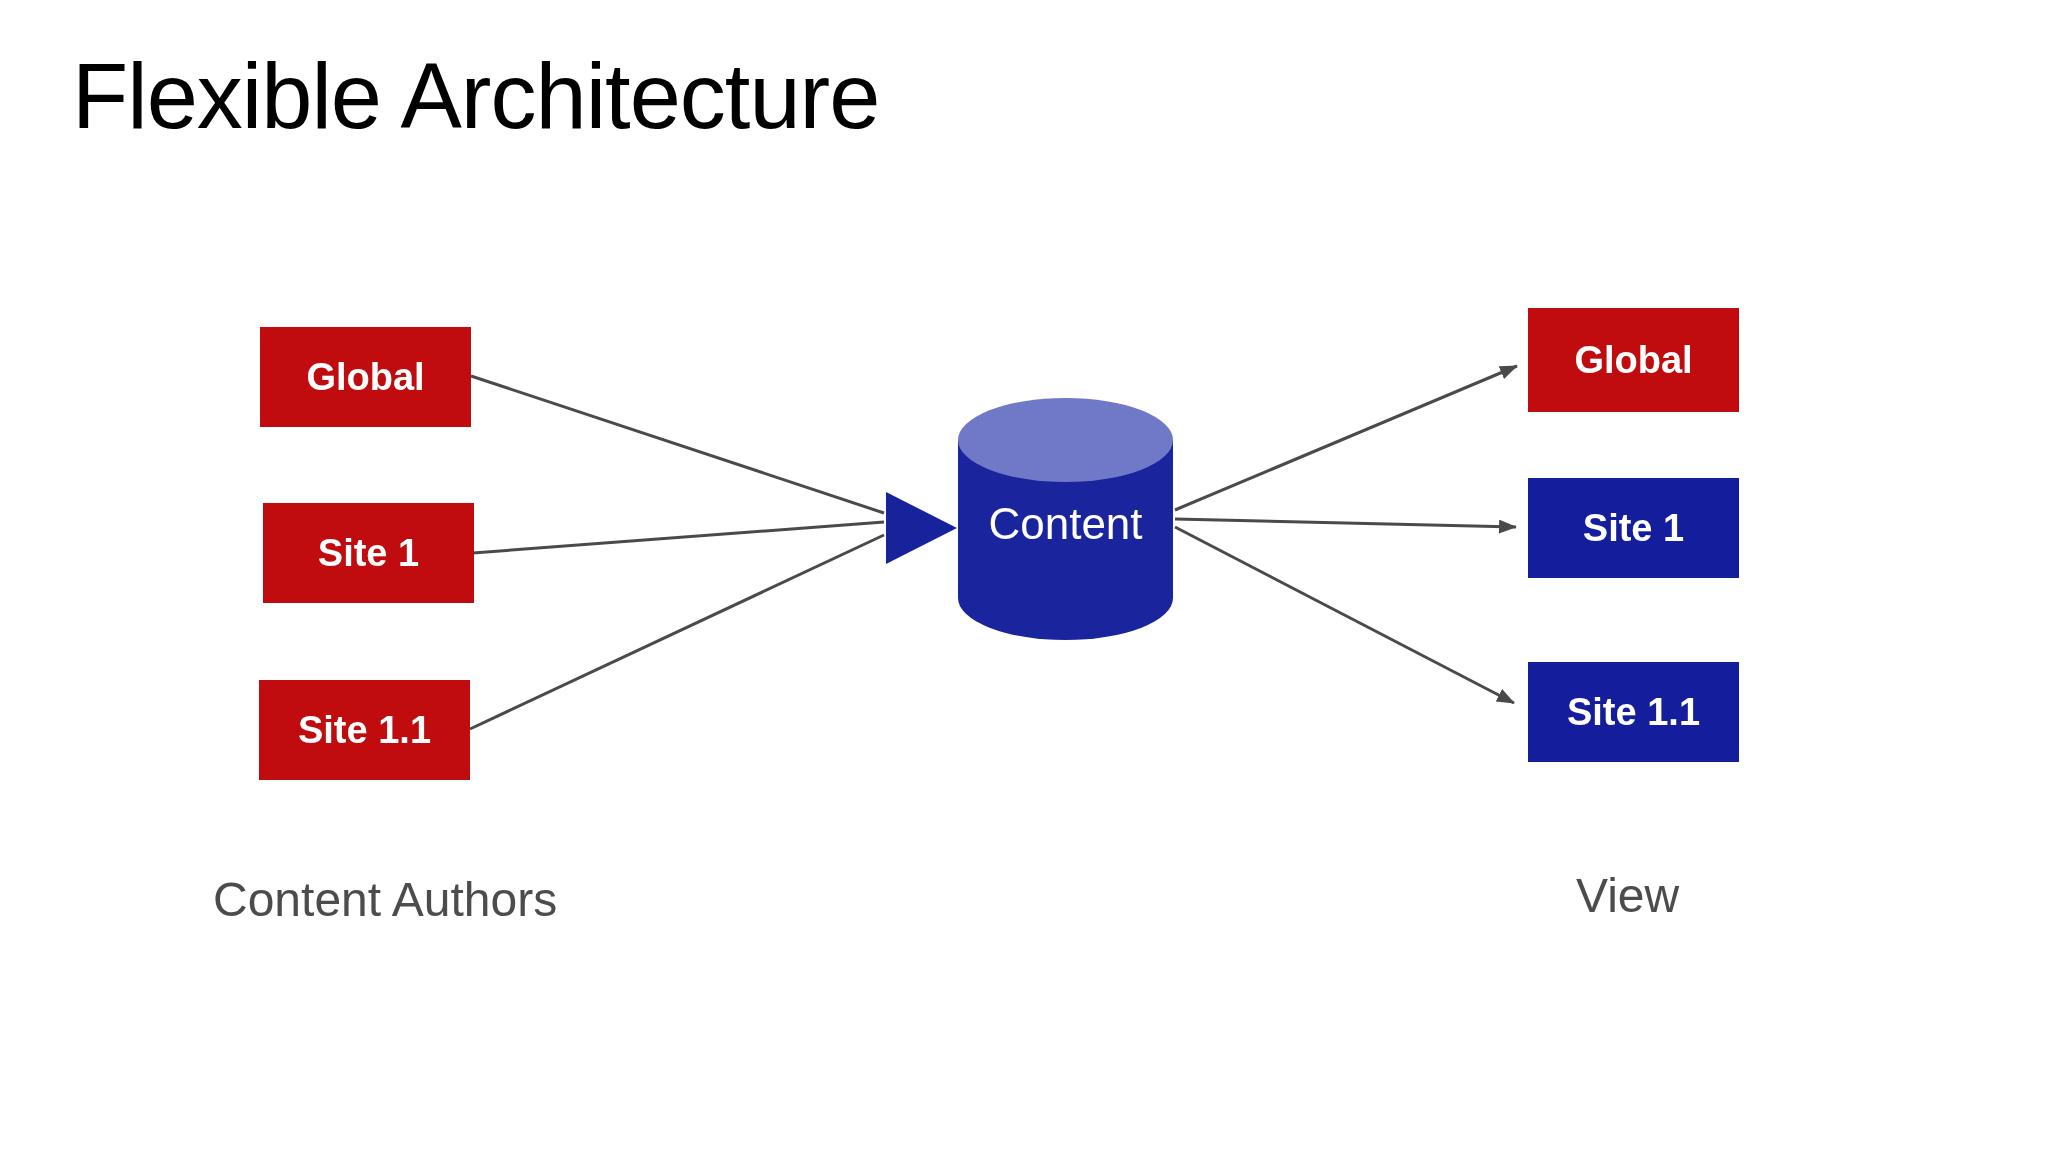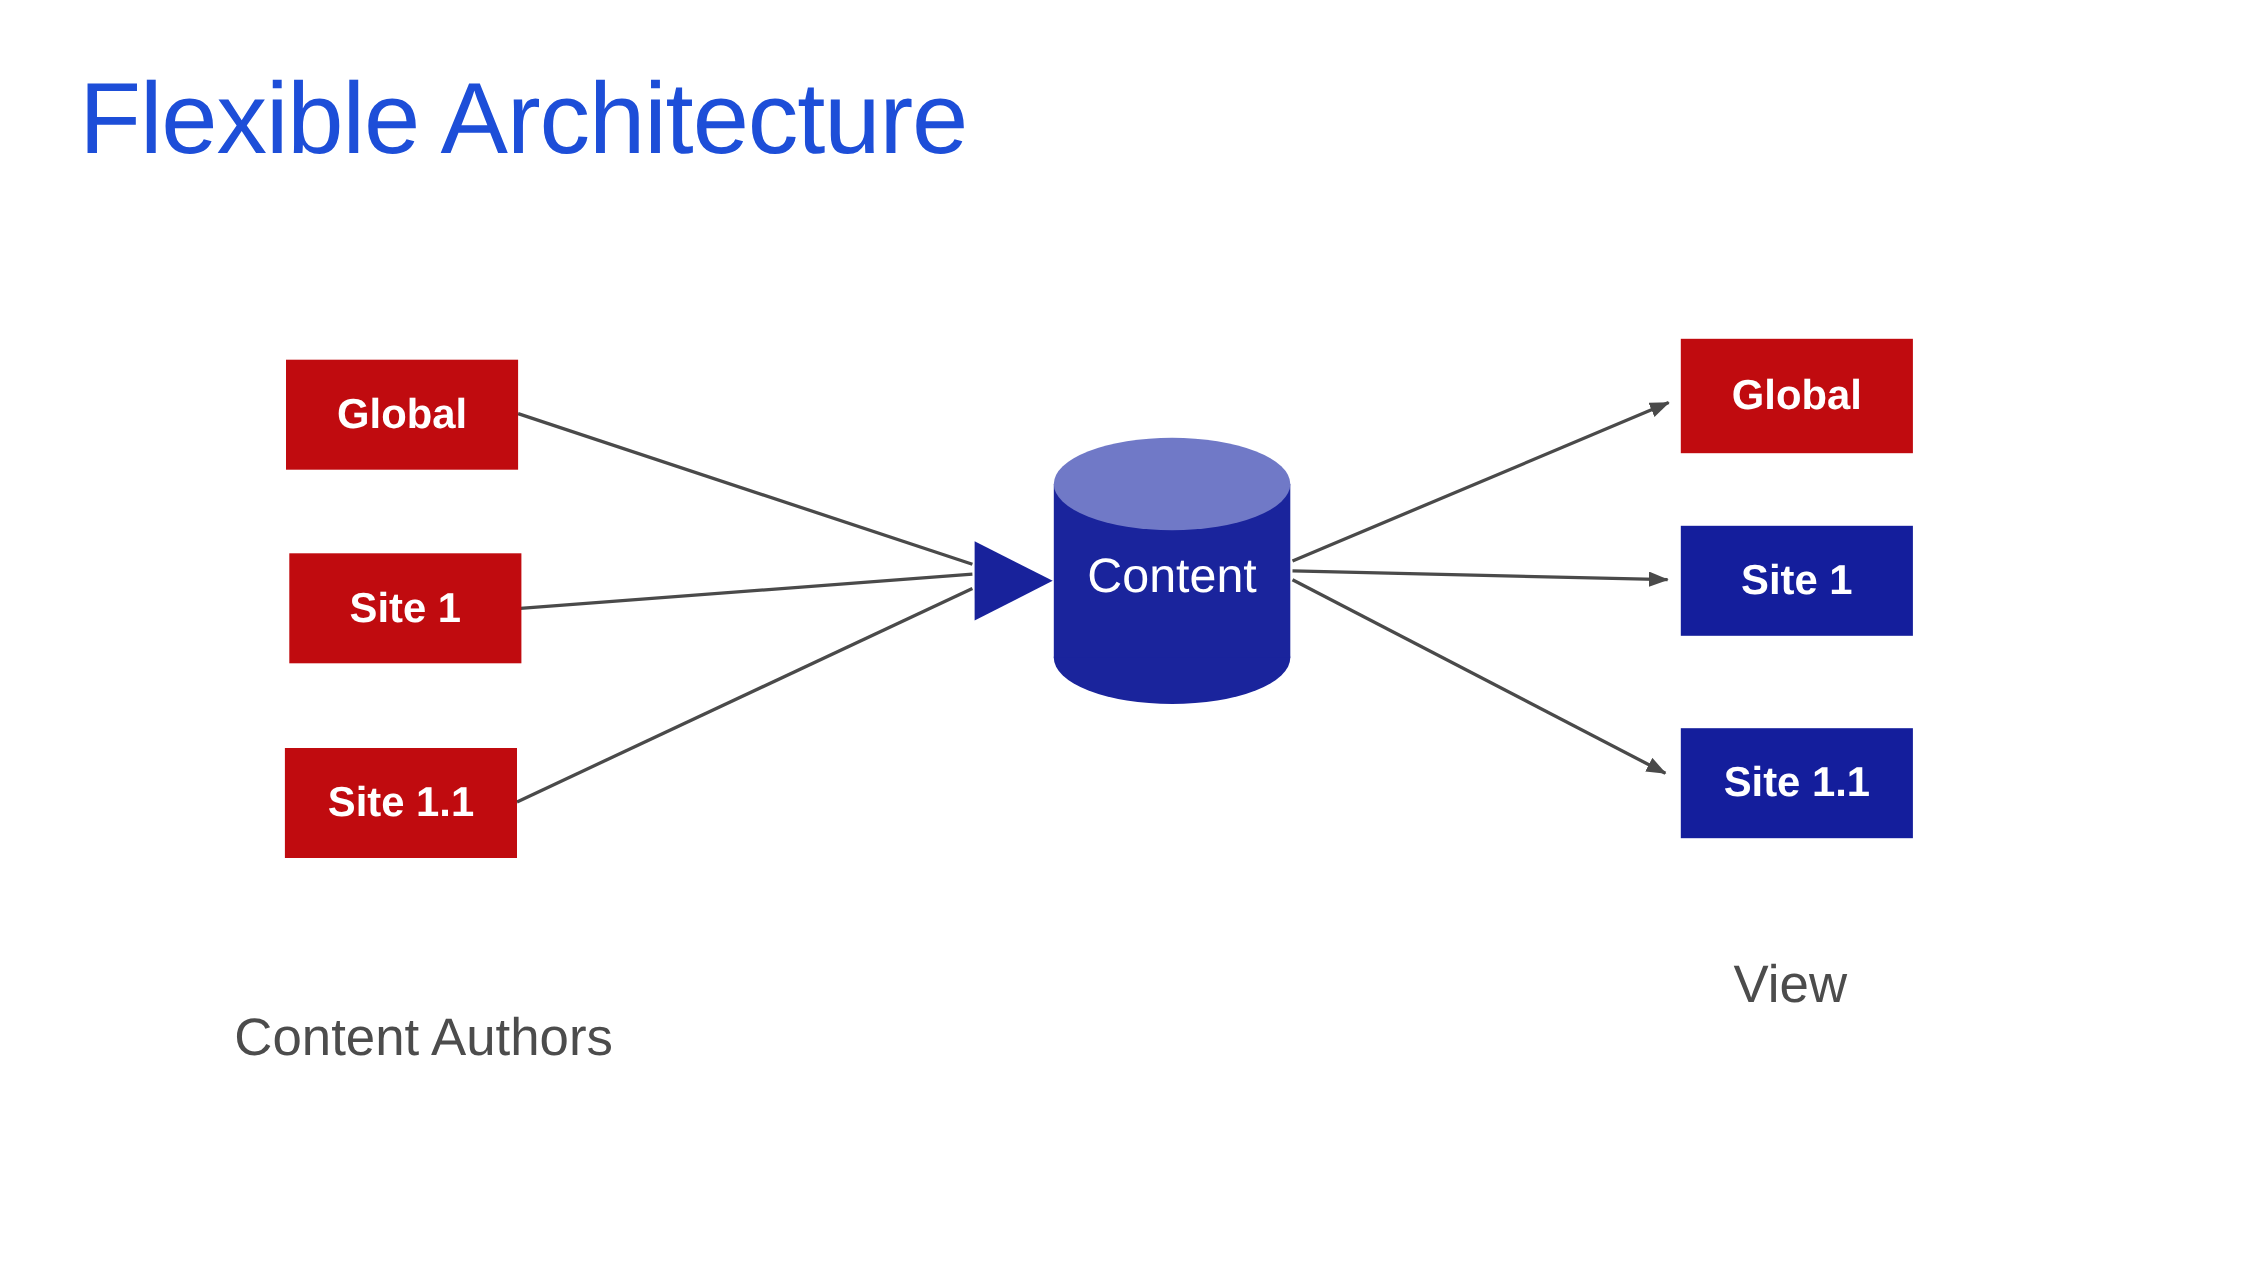--- a/index.html
+++ b/index.html
@@ -11,25 +11,25 @@
   .slide {
     position: relative;
     width: 2048px;
     height: 1152px;
     background: #ffffff;
     overflow: hidden;
   }
   .slide-title {
     position: absolute;
     left: 72px;
-    top: 56px;
+    top: 44px;
     font-size: 92px;
     font-weight: 300;
     letter-spacing: -1px;
-    color: #1d4ed8;
+    color: #000000;
     white-space: nowrap;
   }
   .diagram-svg {
     position: absolute;
     left: 0;
     top: 0;
     width: 2048px;
     height: 1152px;
   }
   .node-box {
@@ -63,21 +63,21 @@
     font-size: 44px;
     font-weight: 400;
   }
   .caption {
     position: absolute;
     font-size: 48px;
     font-weight: 400;
     color: #4c4c4c;
     white-space: nowrap;
   }
-  .caption-authors { left: 213px;  top: 872px; margin-top: 44px; }
+  .caption-authors { left: 213px;  top: 872px; }
   .caption-view    { left: 1576px; top: 868px; }
 </style>
 </head>
 <body>
 
 <div class="slide">
 
   <div class="slide-title">Flexible Architecture</div>
 
   <svg class="diagram-svg" viewBox="0 0 2048 1152">

